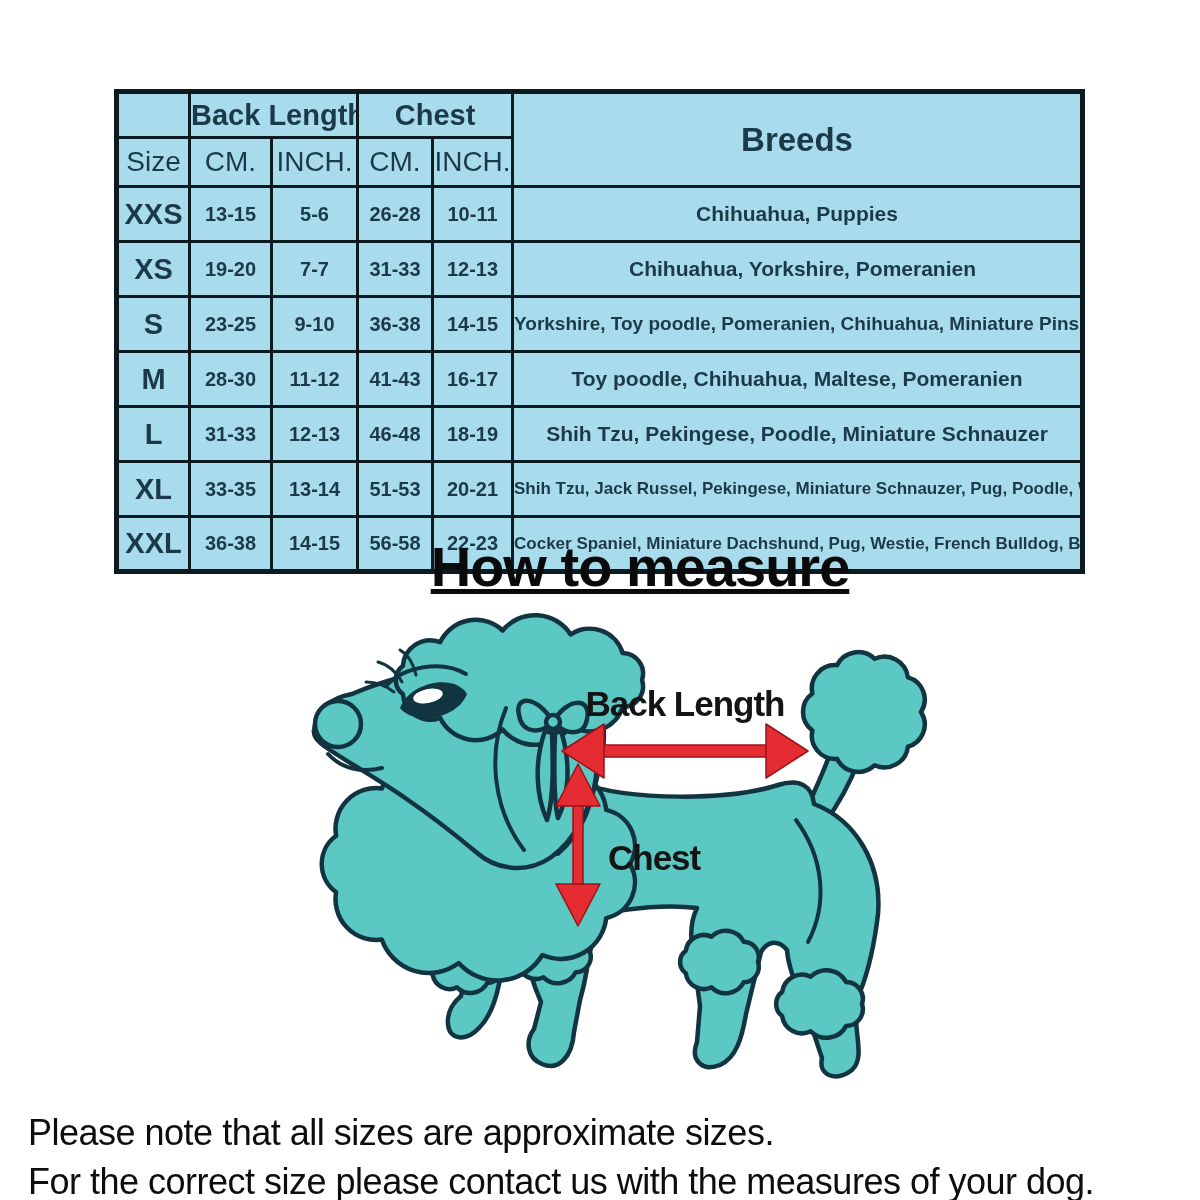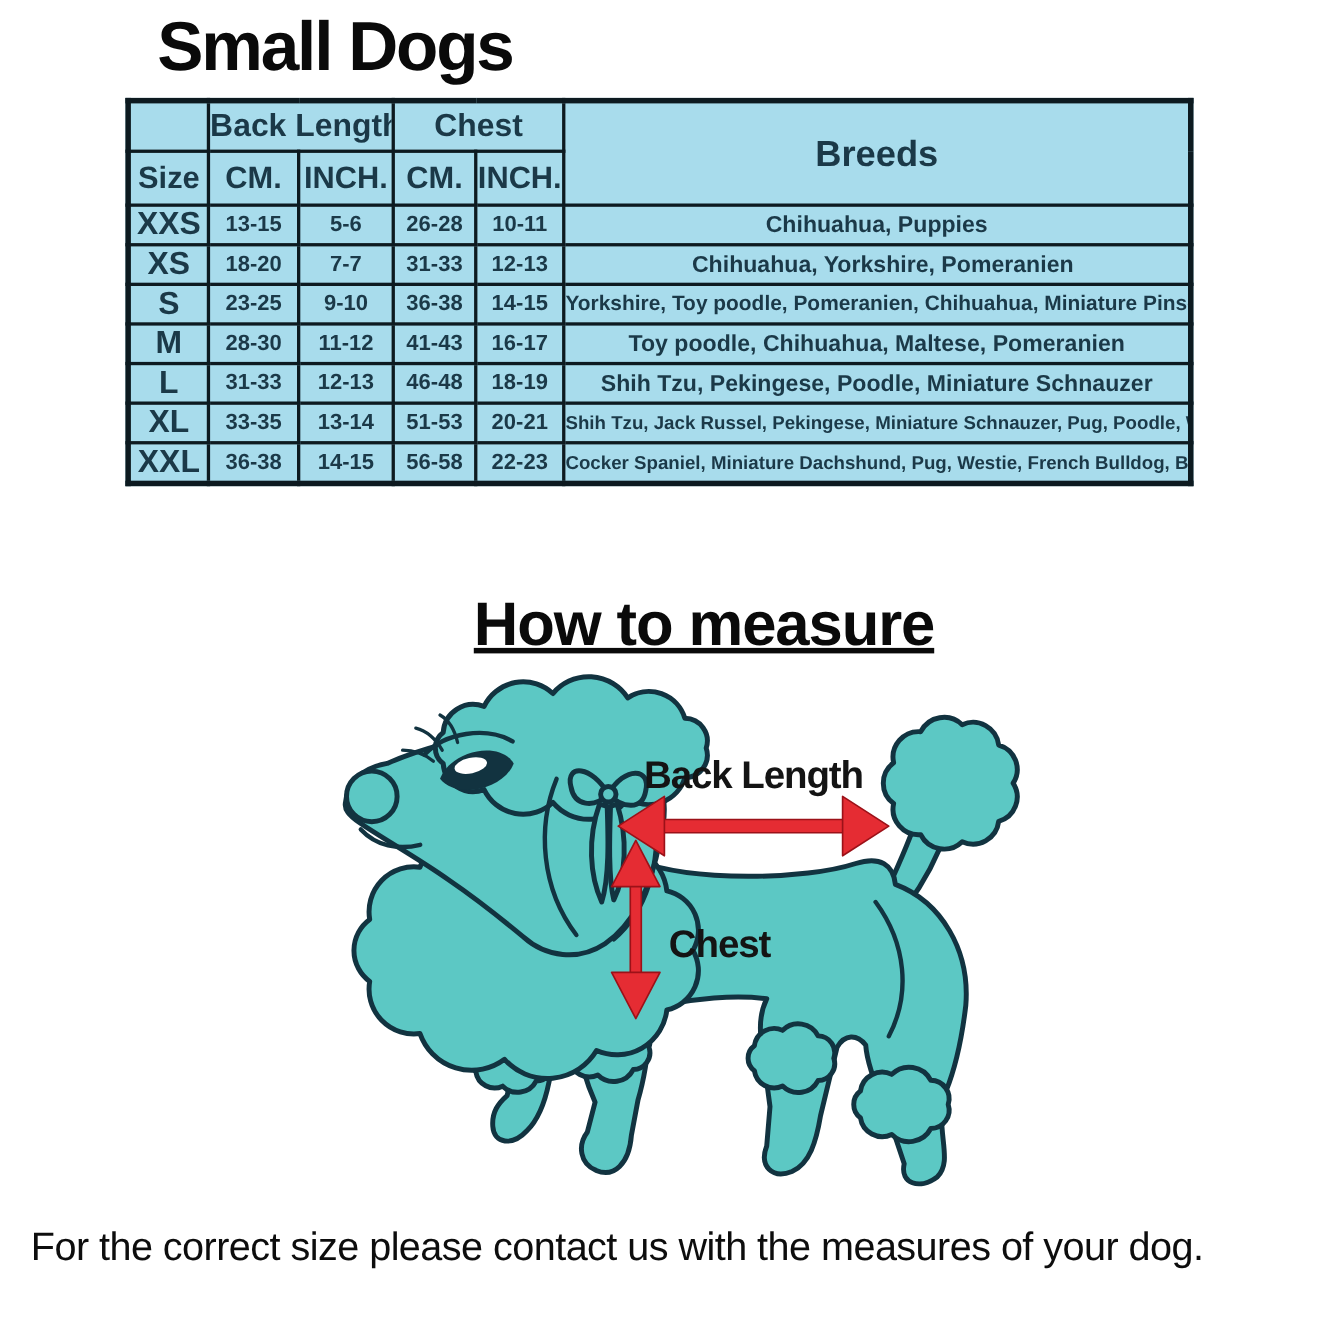--- a/index.html
+++ b/index.html
@@ -22,24 +22,24 @@
   }
   table.size-table th,table.size-table td{
     border:3px solid #0d1a20;
     text-align:center;vertical-align:middle;
     color:var(--navy-text);
     padding:0;
     overflow:hidden;white-space:nowrap;
   }
   tr.group-row{height:46px;}
   tr.sub-row{height:49px;}
-  tbody tr{height:36px;}
+  tbody tr{height:55px;}
   th.group-h{font-size:29px;font-weight:bold;}
   th.breeds-h{font-size:33px;font-weight:bold;}
-  th.red-h{font-size:28px;font-weight:bold;color:var(--red-text);}
+  th.red-h{font-size:28px;font-weight:normal;color:var(--red-text);}
   td.size-cell{font-size:29px;font-weight:bold;}
   td.num-cell{font-size:20px;font-weight:bold;}
   td.breeds{text-align:left;padding-left:7px;font-weight:bold;}
 
   .measure-heading{
     position:absolute;left:0;top:534px;width:1200px;margin:0;
     padding-left:80px;box-sizing:border-box;
     text-align:center;font-size:56px;font-weight:bold;letter-spacing:-1px;color:#0a0a0a;text-decoration:underline;
   }
 
@@ -54,21 +54,20 @@
   .footer{
     position:absolute;left:28px;top:1108px;width:1160px;
     font-size:36px;color:#0d0d0d;line-height:49px;letter-spacing:-0.5px;
   }
 </style>
 </head>
 <body style="--table-bg: #a8dcec; --navy-text: #1b3948; --red-text: #d23b52; --arrow-red: #e52c33; --poodle-fill: #5cc8c4; --poodle-outline: #123340;">
 
 <div class="canvas">
 
-  <h1 class="title">Small Dogs</h1>
 
   <table class="size-table">
     <colgroup>
       <col style="width:73px">
         <col style="width:82px">
         <col style="width:86px">
       <col style="width:75px">
         <col style="width:80px">
         <col style="width:570px">
     </colgroup>
@@ -91,21 +90,21 @@
         <tr>
           <td class="size-cell">XXS</td>
           <td class="num-cell">13-15</td>
           <td class="num-cell">5-6</td>
           <td class="num-cell">26-28</td>
           <td class="num-cell">10-11</td>
           <td class="breeds" style="font-size: 21px;">Chihuahua, Puppies</td>
         </tr>
         <tr>
           <td class="size-cell">XS</td>
-          <td class="num-cell">18-20</td>
+          <td class="num-cell">19-20</td>
           <td class="num-cell">7-7</td>
           <td class="num-cell">31-33</td>
           <td class="num-cell">12-13</td>
           <td class="breeds" style="font-size: 21px; padding-left: 11px;">Chihuahua, Yorkshire, Pomeranien</td>
         </tr>
         <tr>
           <td class="size-cell">S</td>
           <td class="num-cell">23-25</td>
           <td class="num-cell">9-10</td>
           <td class="num-cell">36-38</td>
@@ -237,16 +236,17 @@
 
     <g>
       <polygon class="arrow" points="273,188 283,188 283,276 273,276"></polygon>
       <polygon class="arrow" points="278,152 256,194 300,194"></polygon>
       <polygon class="arrow" points="278,314 256,272 300,272"></polygon>
       <text class="alabel" x="308" y="258" text-anchor="start">Chest</text>
     </g>
   </svg>
 
   <div class="footer">
+    <div>Please note that all sizes are approximate sizes.</div>
     <div>For the correct size please contact us with the measures of your dog.</div>
   </div>
 
 </div>
 
 </body></html>

